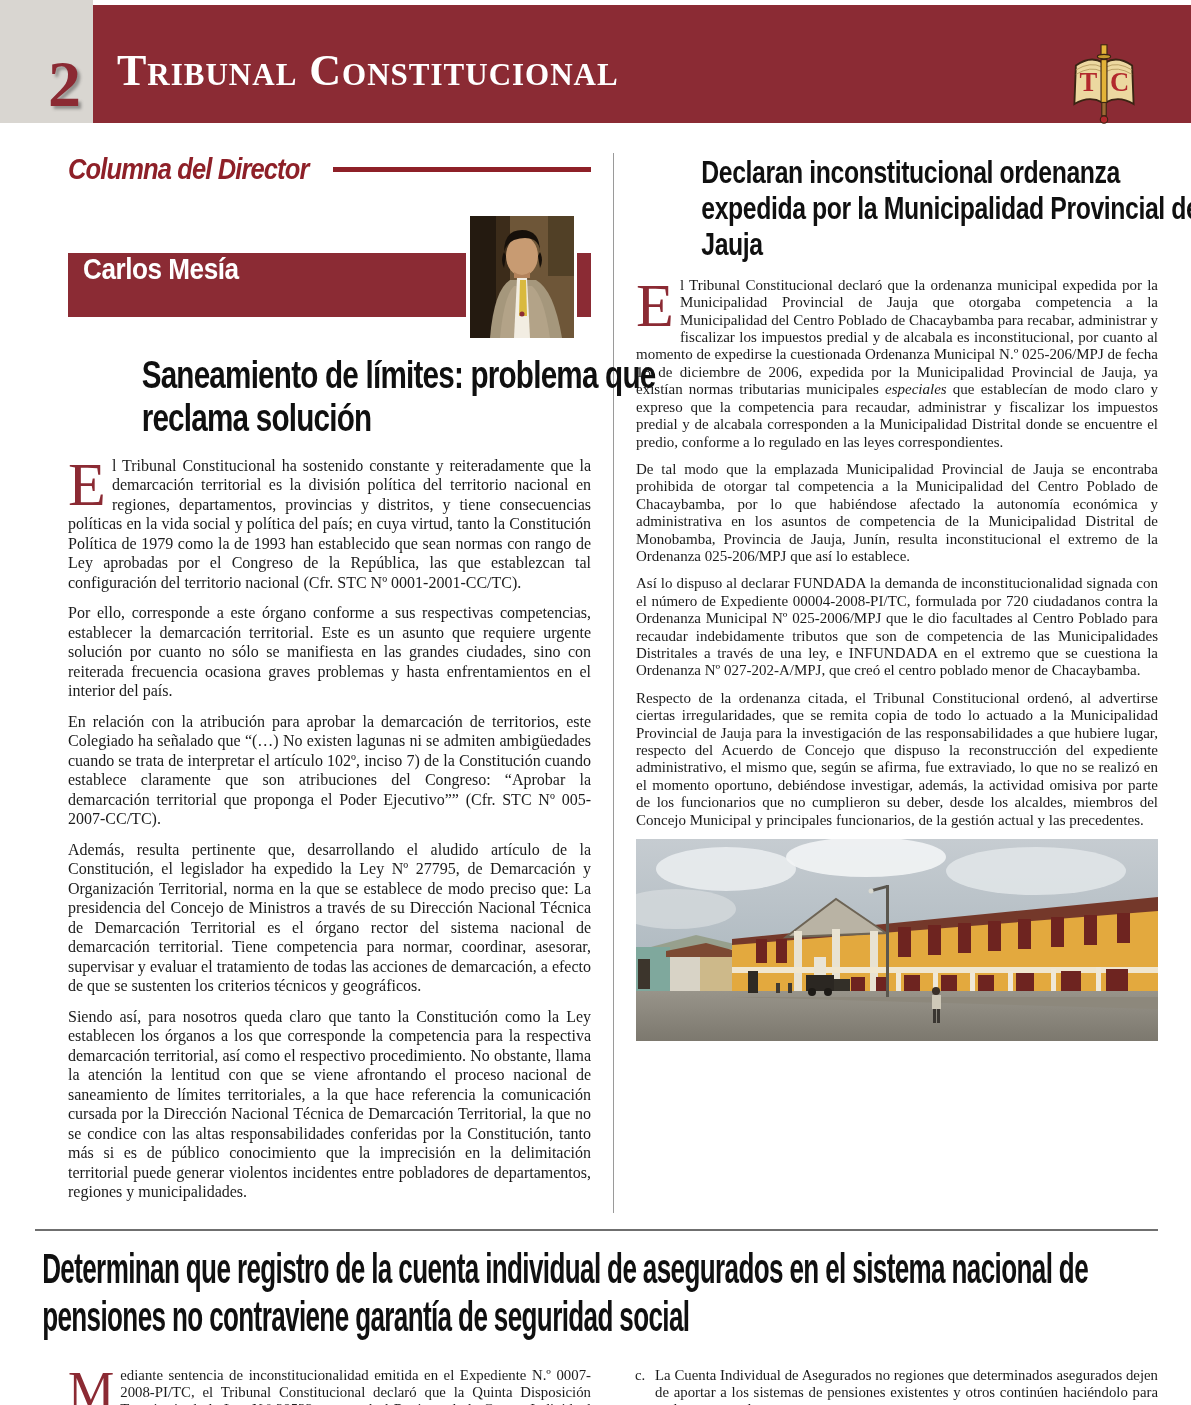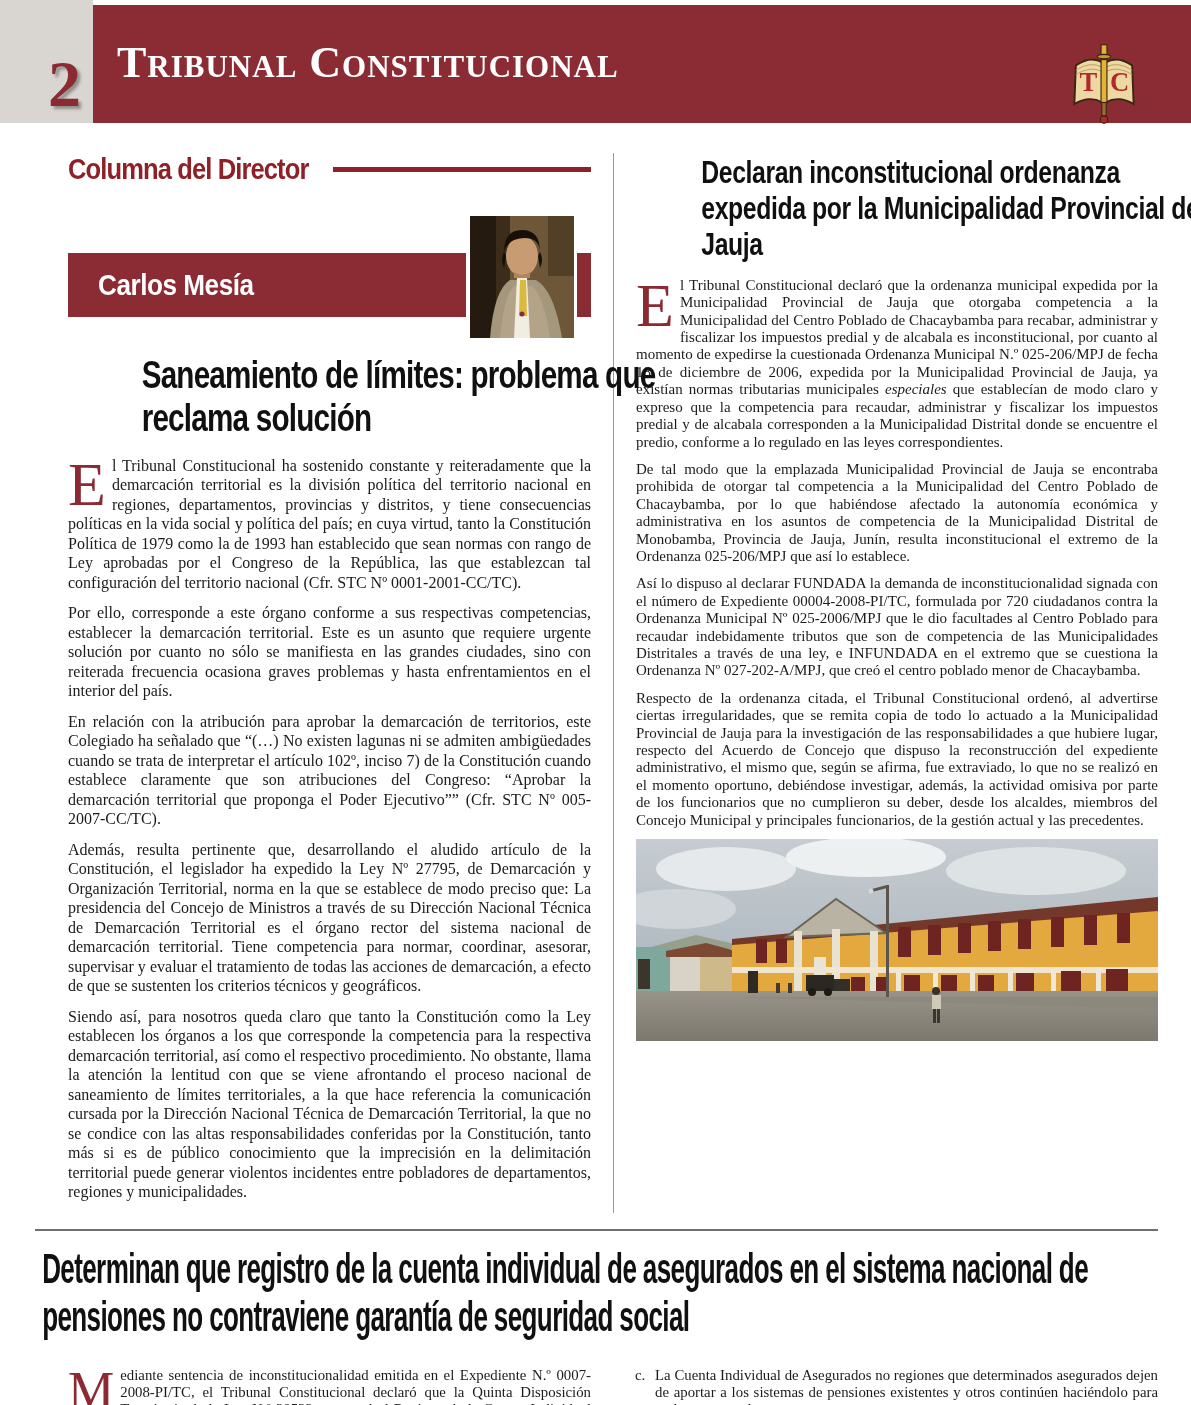--- a/index.html
+++ b/index.html
@@ -11,28 +11,28 @@
   
   .header { position:relative; height:123px; background:#fff; }
   .page-num-strip { position:absolute; left:0; top:0; width:93px; height:123px; background:#d9d6d1; }
   .page-num {
     position:absolute; right:12px; bottom:6px;
     font-family:"Liberation Serif", serif; font-weight:bold; font-size:66px; line-height:1;
     color:#8b2a33; text-shadow:3px 3px 3px rgba(60,60,60,.45);
   }
   .band { position:absolute; left:93px; right:0; top:5px; height:118px; background:#8b2b34; }
   .band-title {
-    position:absolute; left:24px; top:36px;
+    position:absolute; left:24px; top:44px;
     font-family:"Liberation Serif", serif; font-variant:small-caps; font-weight:bold;
     font-size:44px; line-height:1; color:#ffffff; letter-spacing:1px;
   }
   .logo { position:absolute; right:50px; top:38px; width:74px; height:82px; }
   
   .cond { font-family:"Liberation Sans", sans-serif; font-weight:bold; }
-  .sec-head { display:flex; align-items:center; margin-bottom:30px; }
+  .sec-head { display:flex; align-items:center; margin-bottom:30px;font-style:italic; }
   .sec-head .txt {
     color:#8e2028; font-family:"Liberation Sans", sans-serif; font-weight:bold;
     font-size:29px; letter-spacing:-1px; transform:scaleX(.88); transform-origin:0 50%;
     white-space:nowrap;
   }
   .sec-head .rule { flex:1; height:5px; background:#8e2028; margin-left:-8px; }
   .headline { color:#101010; }
   p.body { text-align:justify; }
   .dropcap {
     float:left; color:#8b2a33; font-family:"Liberation Serif", serif;
@@ -40,21 +40,21 @@
   }
   .b { font-weight:normal; } .i { font-style:italic;margin-top:12px; }
   
   .top-cols { display:flex; padding:0 33px 0 68px; margin-top:30px; }
   .col-left { width:545px; padding-right:22px; }
   .col-right { flex:1; border-left:1px solid #9a9a9a; padding-left:22px; min-height:895px; }
   
   .author-row { display:flex; align-items:flex-start; margin:14px 0 16px; }
   .author-box {
     flex:1; height:64px; margin-top:37px; background:#8b2b34;
-    display:flex; align-items:center; padding-left:30px;
+    display:flex; align-items:flex-start; padding-left:15px;
   }
   .author-box .txt {
     color:#fff; font-family:"Liberation Sans", sans-serif; font-weight:bold;
     font-size:29px; letter-spacing:-.5px; transform:scaleX(.9); transform-origin:0 50%; white-space:nowrap;
   }
   .portrait-frame { width:104px; height:122px; margin-left:4px; flex:none; }
   .author-bar { width:14px; height:64px; margin-top:37px; margin-left:3px; background:#8b2b34; flex:none; }
   .headline-left { font-size:38px; line-height:1.13; letter-spacing:-1px;
     transform:scaleX(.78); width:128%; margin:6px 0 16px; }
   .col-left p.body { font-size:16px; line-height:19.5px; margin-bottom:11px; }

